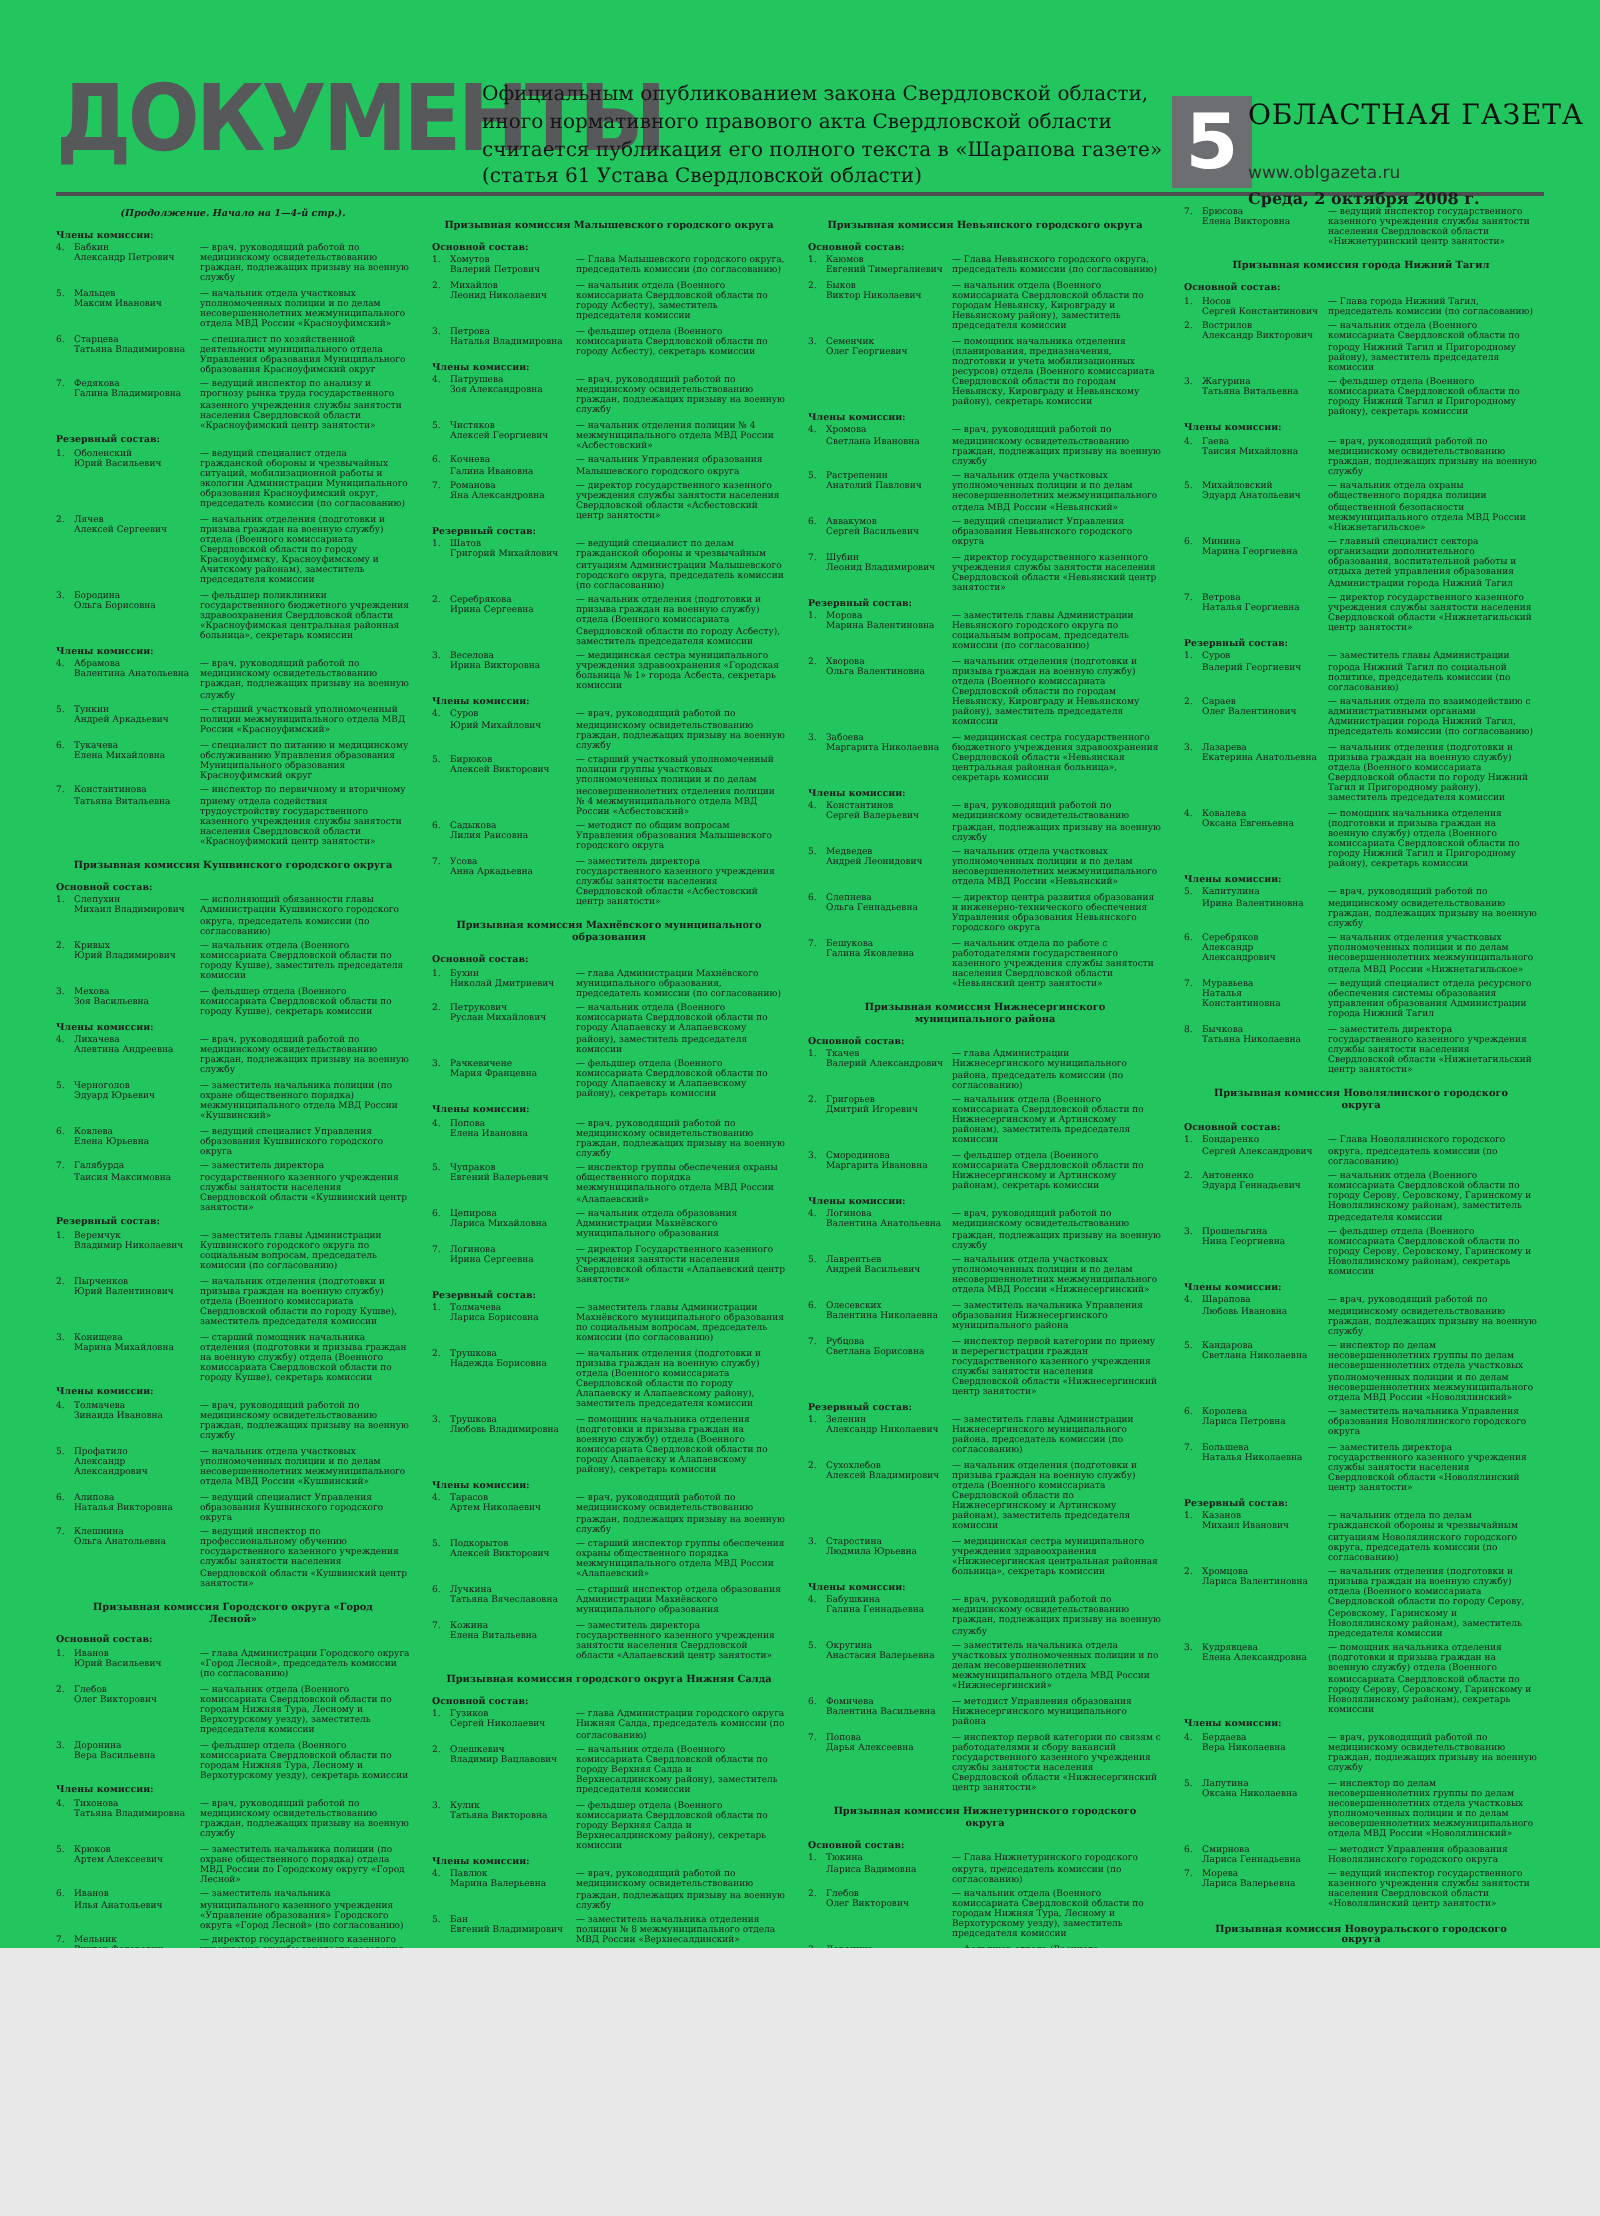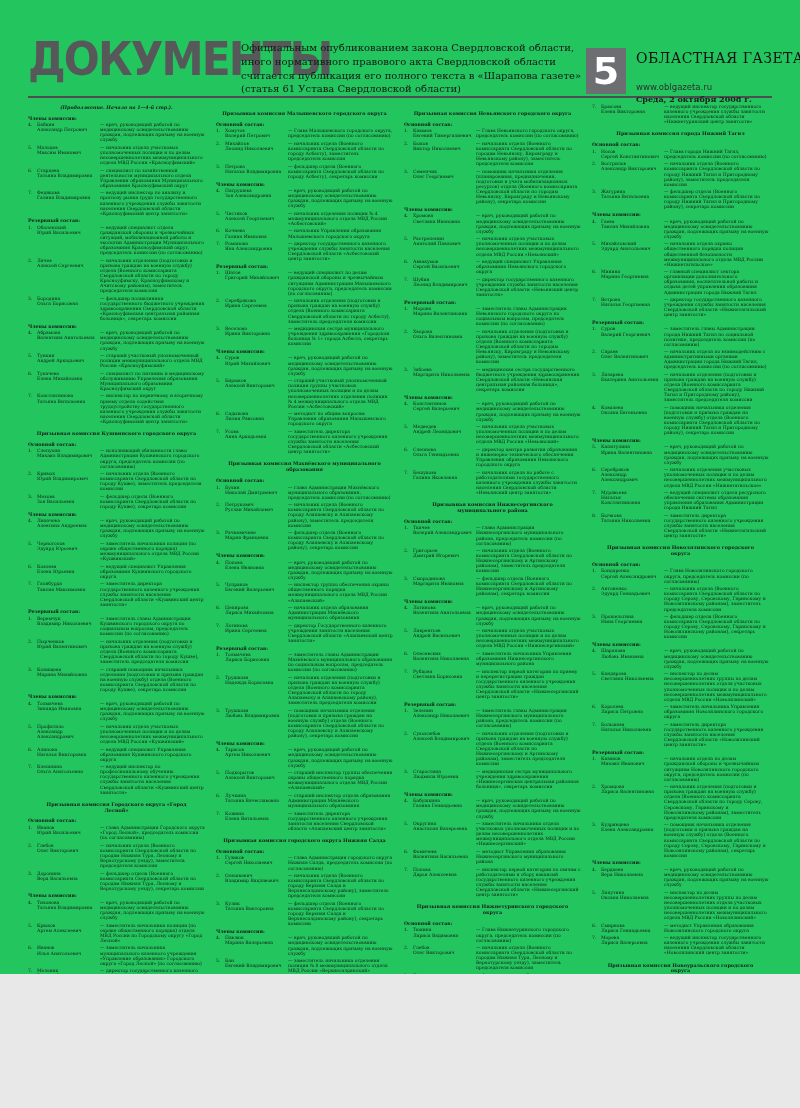--- a/index.html
+++ b/index.html
@@ -7,21 +7,21 @@
         font-family:"DejaVu Serif","Liberation Serif",serif;color:#1b1b1b;}
   
   .header{position:absolute;left:28px;right:28px;top:30px;height:66px;border-bottom:2.5px solid #4d4e50;}
   .masthead{position:absolute;left:0;top:2px;font-family:"DejaVu Sans","Liberation Sans",sans-serif;
             font-size:46px;font-weight:bold;color:#57585a;letter-spacing:-2px;transform:scaleX(.92);transform-origin:left;}
   .notice{position:absolute;left:213px;top:11px;width:350px;font-size:10px;line-height:1.38;color:#161616;}
   .notice b{font-weight:normal;}
   .pagenum{position:absolute;right:146px;top:18px;width:40px;height:46px;background:#6d6e71;color:#fff;
            font-family:"DejaVu Sans","Liberation Sans",sans-serif;font-size:38px;font-weight:bold;
            text-align:center;line-height:46px;}
-  .paper{position:absolute;right:0;top:20px;width:136px;}
+  .paper{position:absolute;right:12px;top:20px;width:136px;}
   .paper-name{font-size:14px;letter-spacing:.4px;color:#111;white-space:nowrap;}
   .paper-site{font-size:8.5px;font-family:"DejaVu Sans","Liberation Sans",sans-serif;color:#2e2e2e;margin-top:16px;}
   .paper-date{font-size:8px;font-weight:bold;margin-top:2px;}
   
   .body{position:absolute;left:28px;top:104px;width:744px;display:flex;gap:11px;align-items:flex-start;}
   .col{flex:0 0 177px;width:177px;}
   .cont{font-size:4.8px;font-weight:bold;font-style:italic;text-align:center;margin:1px 6px 5px;line-height:1.15;}
   .h{font-size:4.9px;font-weight:bold;text-align:center;margin:7px 6px 5px;line-height:1.2;}
   .s{font-size:4.7px;font-weight:bold;margin:2.5px 0 1.5px;}
   .entry{display:flex;margin-bottom:2.4px;}

